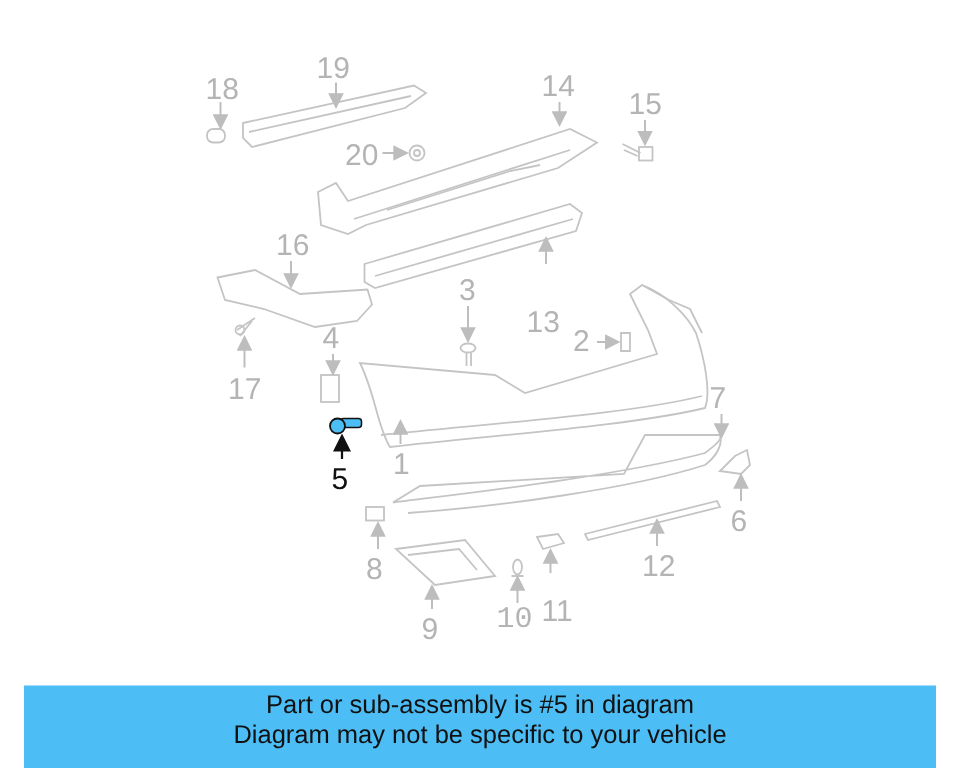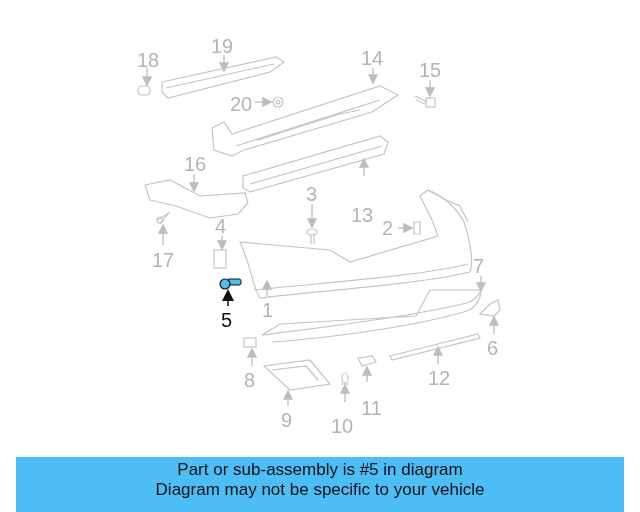--- a/index.html
+++ b/index.html
@@ -147,21 +147,21 @@
   <div id="callouts">
       <div class="callout" style="left: 262px; top: 300px;">1</div>
       <div class="callout" style="left: 382px; top: 218px;">2</div>
       <div class="callout" style="left: 306px; top: 184px;">3</div>
       <div class="callout" style="left: 215px; top: 216px;">4</div>
       <div class="callout active" style="left: 221px; top: 310px;">5</div>
       <div class="callout" style="left: 487px; top: 338px;">6</div>
       <div class="callout" style="left: 473px; top: 256px;">7</div>
       <div class="callout" style="left: 244px; top: 370px;">8</div>
       <div class="callout" style="left: 281px; top: 410px;">9</div>
-      <div class="callout" style="left: 331px; top: 416px;">10</div>
+      <div class="callout" style="left: 331px; top: 404px; font-family: Liberation Mono, monospace;">10</div>
       <div class="callout" style="left: 361px; top: 398px;">11</div>
       <div class="callout" style="left: 428px; top: 368px;">12</div>
       <div class="callout" style="left: 351px; top: 181px; margin-top: 24px;">13</div>
       <div class="callout" style="left: 361px; top: 48px; text-align: center;">14</div>
       <div class="callout" style="left: 419px; top: 60px;">15</div>
       <div class="callout" style="left: 184px; top: 154px;">16</div>
       <div class="callout" style="left: 152px; top: 250px;">17</div>
       <div class="callout" style="left: 137px; top: 50px;">18</div>
       <div class="callout" style="left: 211px; top: 36px;">19</div>
       <div class="callout" style="left: 230px; top: 94px; text-align: center;">20</div>

